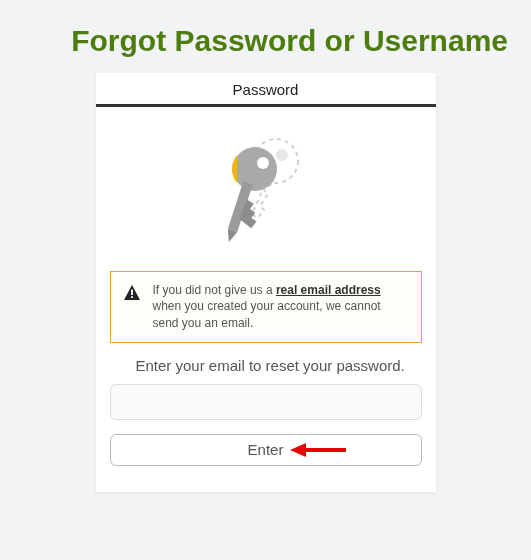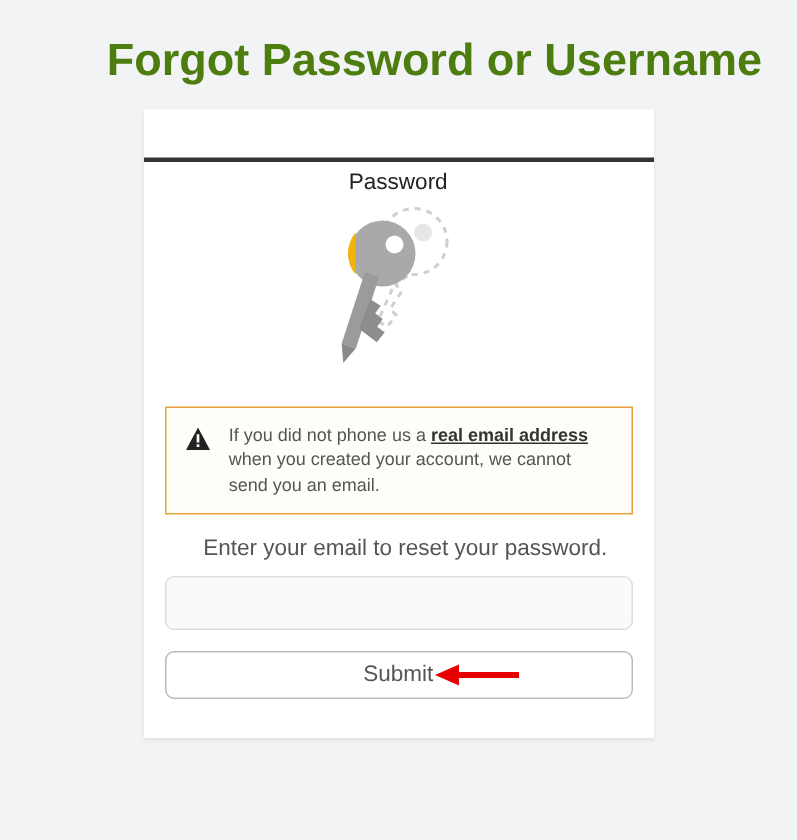--- a/index.html
+++ b/index.html
@@ -29,21 +29,20 @@
     height: 34px;
   }
   .tab {
     flex: 1;
     text-align: center;
     font-size: 15px;
     line-height: 34px;
     color: #555;
     cursor: pointer;
     border-bottom: 1px solid #e0e0e0;
-    margin-top: 32px;
   }
   .tab.active {
     color: #222;
     border-bottom: 3px solid #333;
     font-weight: 500;
   }
   .body {
     padding: 18px 14px 16px;
   }
   .key-art {
@@ -146,30 +145,30 @@
       </svg>
     </div>
 
     <div class="warning-box">
       <svg class="warn-icon" width="18" height="18" viewBox="0 0 18 18">
         <polygon points="9,1 17,16 1,16" fill="#222"></polygon>
         <rect x="8.1" y="5.5" width="1.8" height="5.5" fill="#fff"></rect>
         <rect x="8.1" y="12.2" width="1.8" height="1.8" fill="#fff"></rect>
       </svg>
       <div class="warning-text">
-        <span>If you did not phone us a </span><span class="bold">real email address</span><span> when you created your account, we cannot send you an email.</span>
+        <span>If you did not give us a </span><span class="bold">real email address</span><span> when you created your account, we cannot send you an email.</span>
       </div>
     </div>
 
     <div class="prompt">Enter your email to reset your password.</div>
 
     <input type="text" class="email-input" value="" style="">
 
     <div class="submit-row">
-      <button class="submit-btn">Submit</button>
+      <button class="submit-btn">Enter</button>
       <svg class="arrow" width="60" height="20" viewBox="0 0 60 20" style="left:178px">
         <line x1="58" y1="10" x2="14" y2="10" stroke="#e60000" stroke-width="4"></line>
         <polygon points="2,10 18,3 18,17" fill="#e60000"></polygon>
       </svg>
     </div>
 
 
   </div>
 </div>
 

